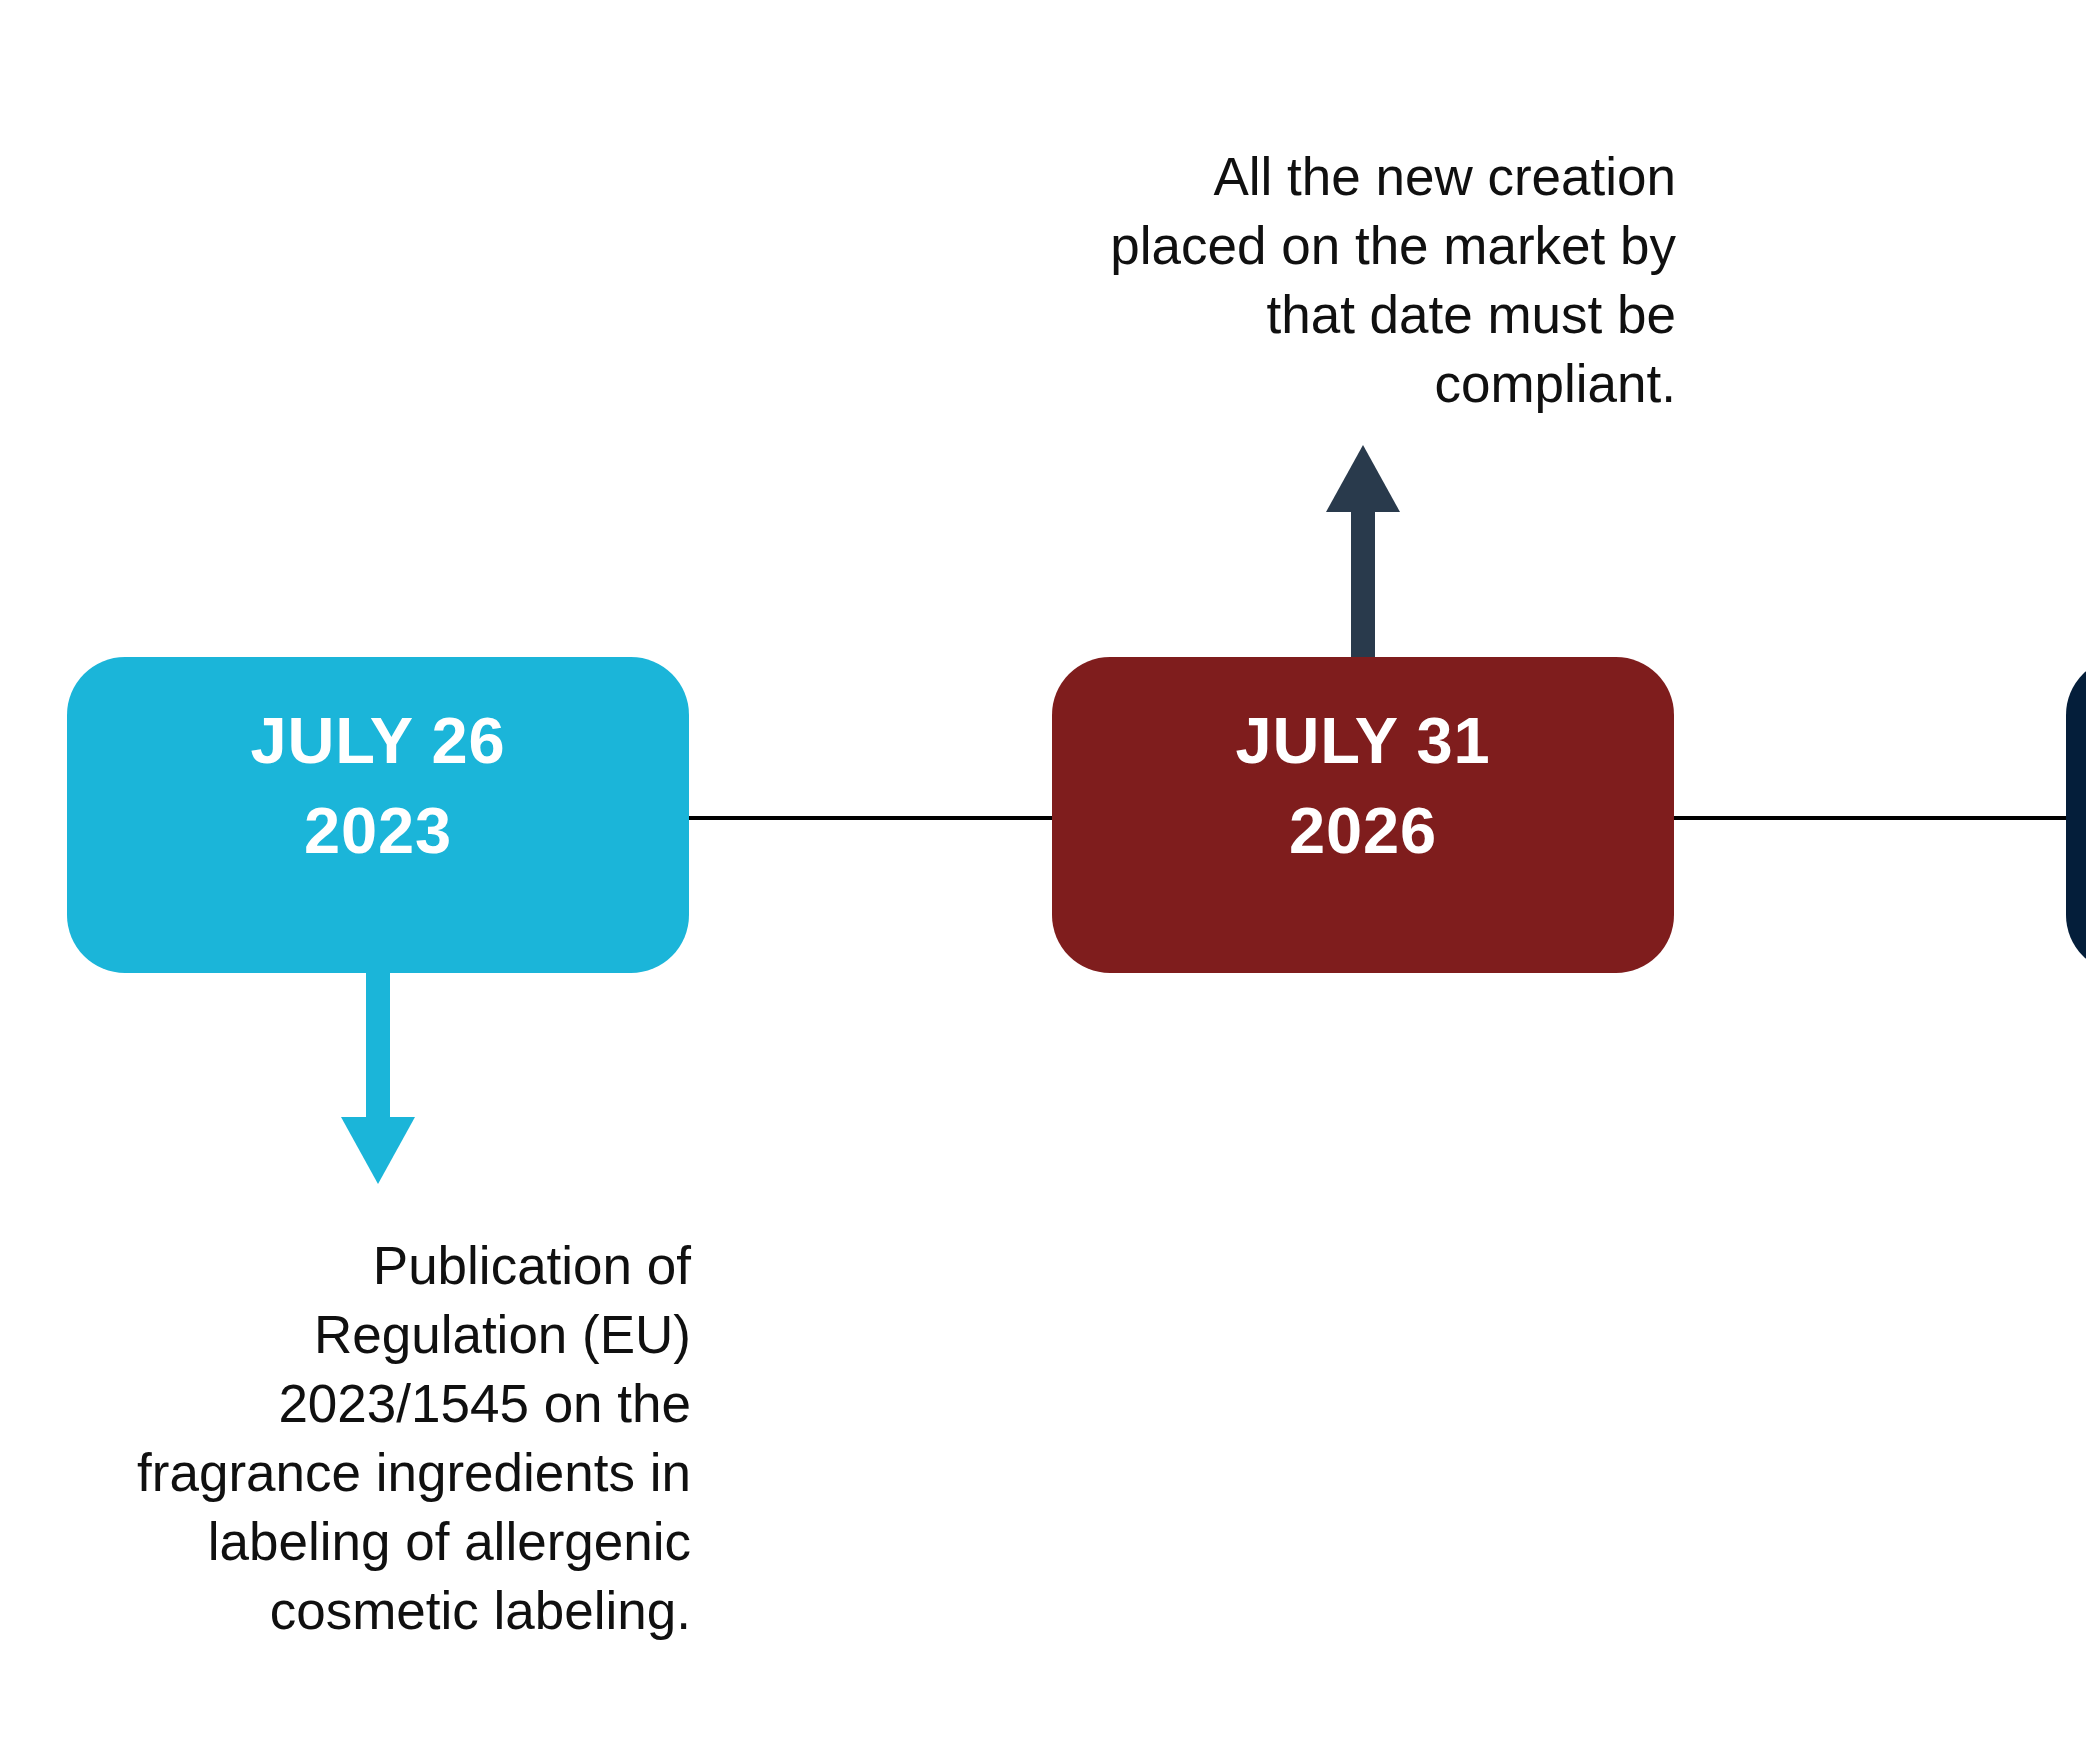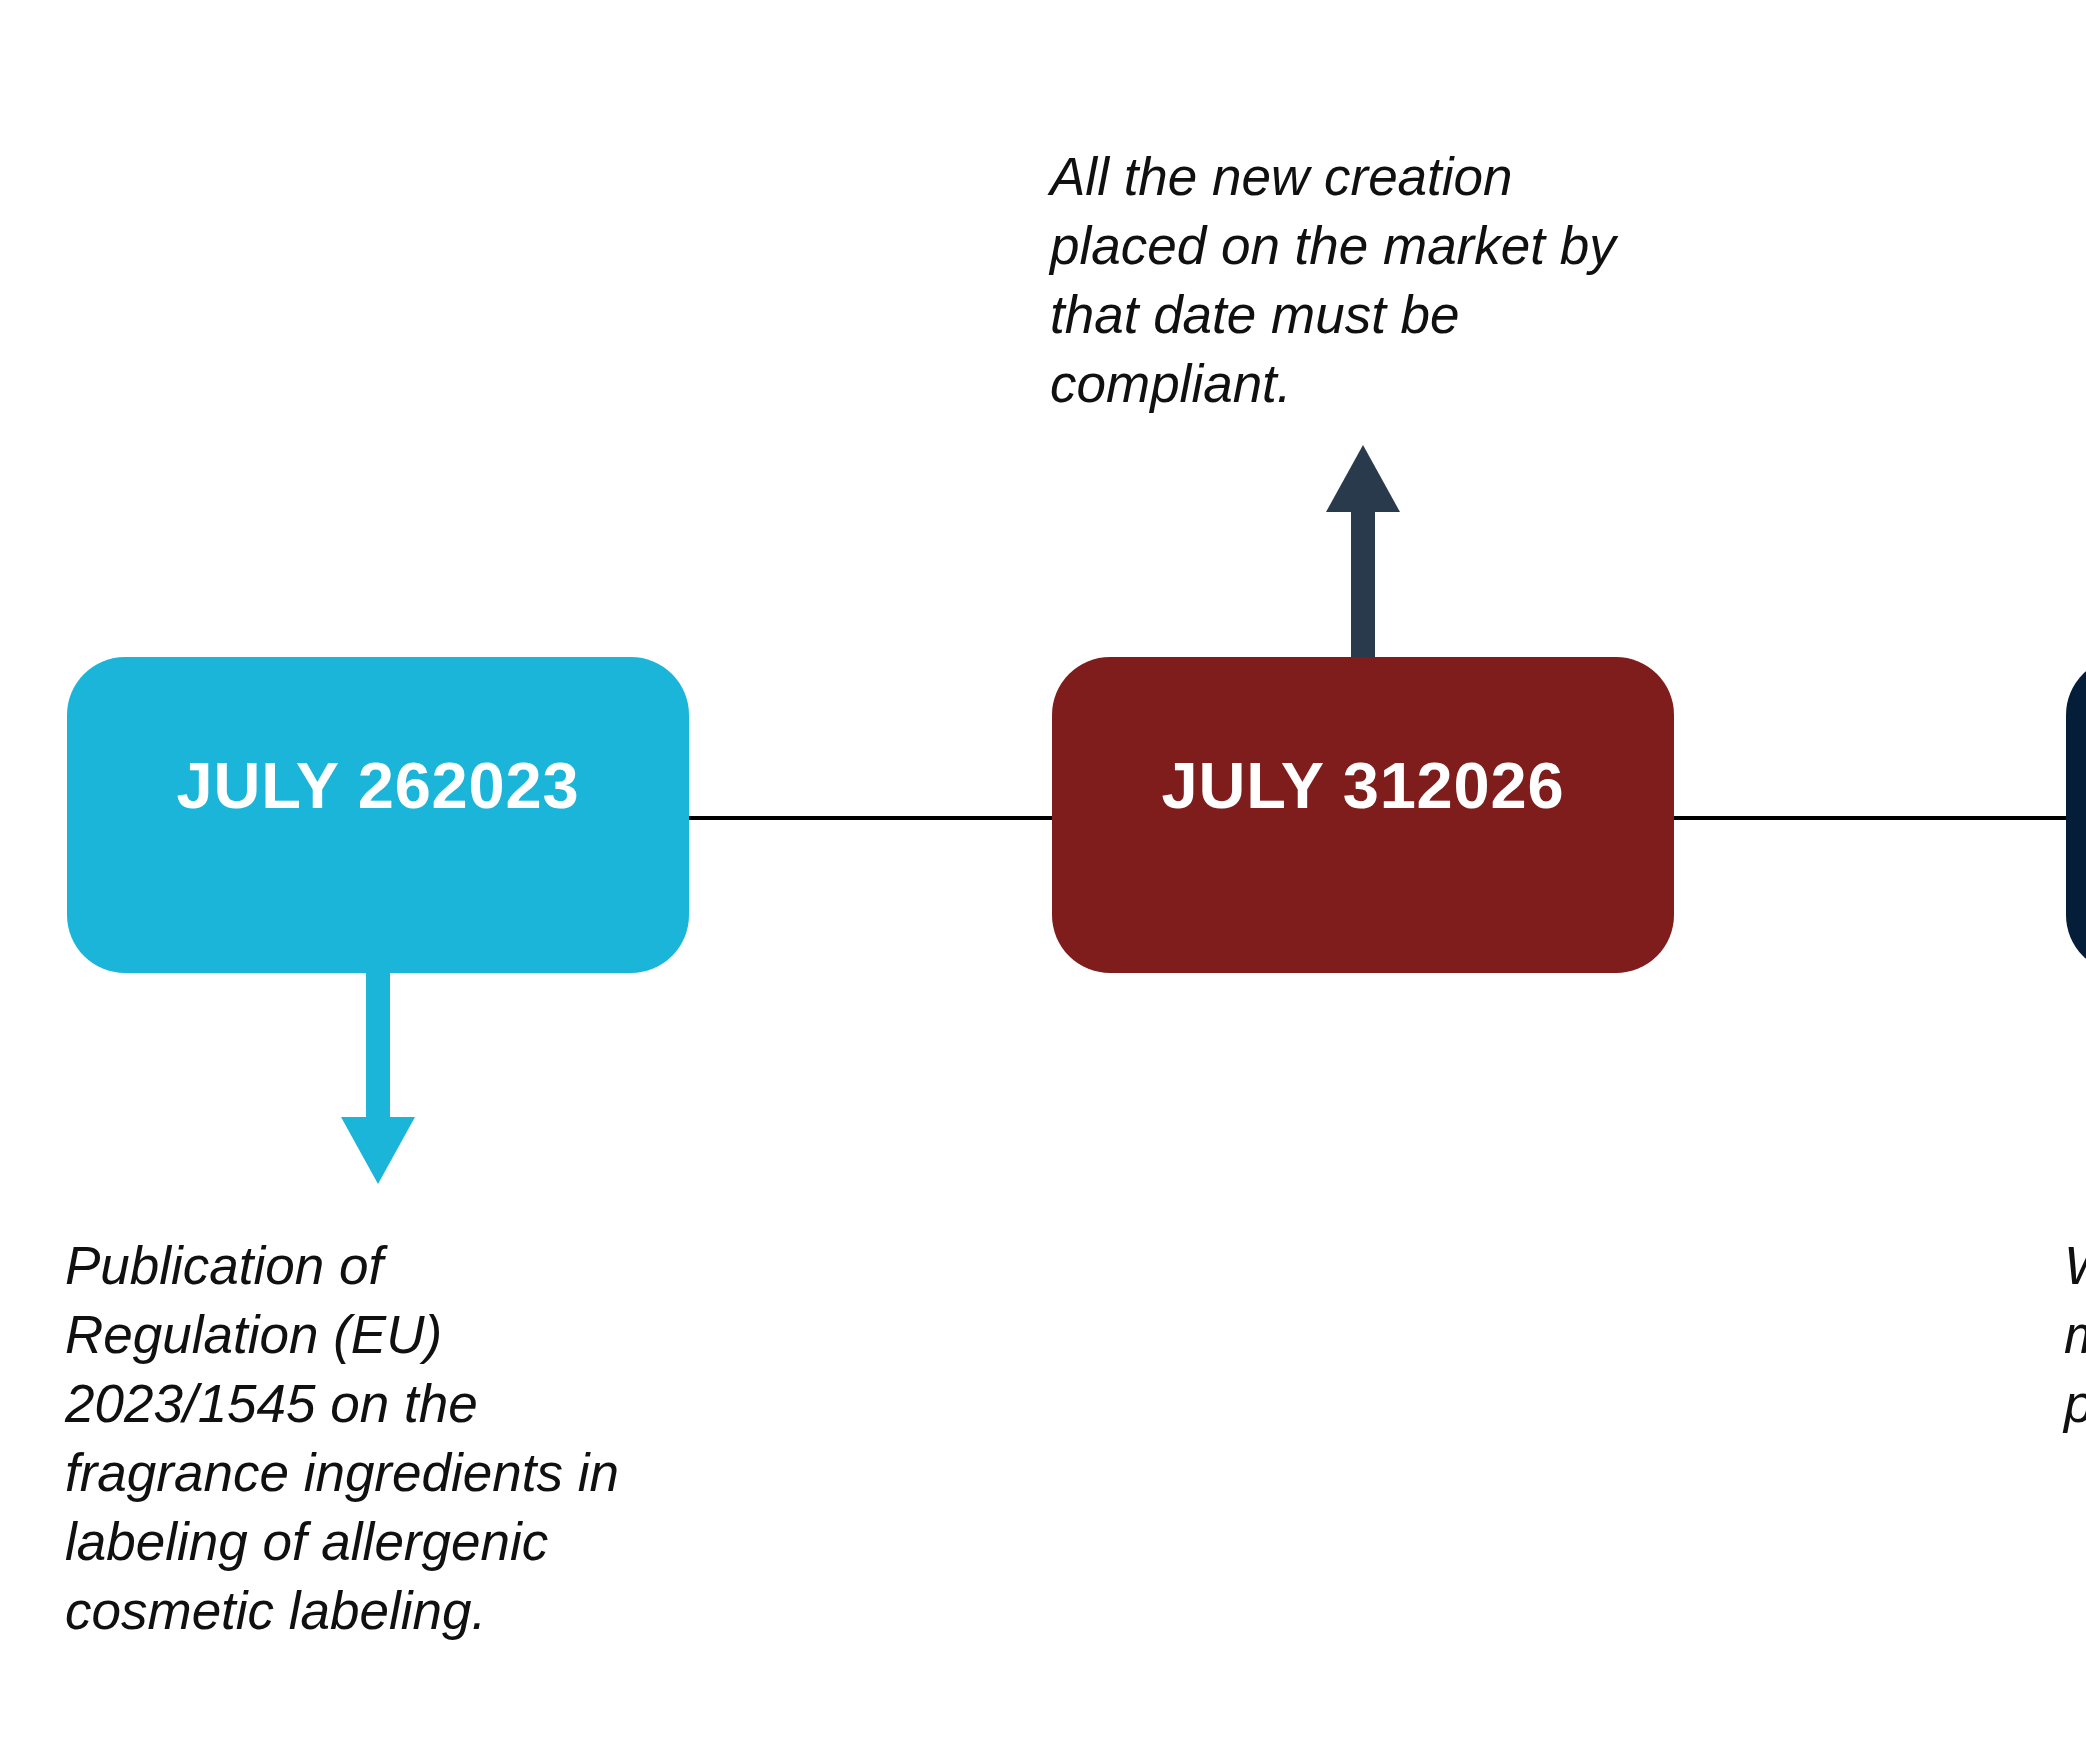--- a/index.html
+++ b/index.html
@@ -25,20 +25,21 @@
     z-index: 0;
   }
   .event-box {
     position: absolute;
     top: 657px;
     width: 622px;
     height: 316px;
     border-radius: 58px;
     z-index: 2;
     display: flex;
+    flex-direction: column;
     align-items: center;
     justify-content: center;
     padding-bottom: 58px;
     box-sizing: border-box;
   }
   .event-box .date-line {
     color: #ffffff;
     font-size: 65px;
     font-weight: bold;
     line-height: 90px;
@@ -76,27 +77,26 @@
     border-left: 37px solid transparent;
     border-right: 37px solid transparent;
     border-bottom-width: 67px;
     border-bottom-style: solid;
   }
   .stem-up-2 { left: 1351px; top: 511px; height: 148px; }
 
   .desc {
     position: absolute;
     width: 626px;
-    text-align: left;
+    text-align: right;
     color: #101010;
     font-size: 53px;
     line-height: 69px;
     white-space: nowrap;
     z-index: 1;
-    font-style: italic;
   }
   .desc-top    { left: 1050px; top: 142px;  }
   .desc-left   { left: 65px;  top: 1231px; }
   .desc-right  { left: 2064px; top: 1231px; }
 </style>
 </head>
 <body>
 
 <div class="canvas">
 

